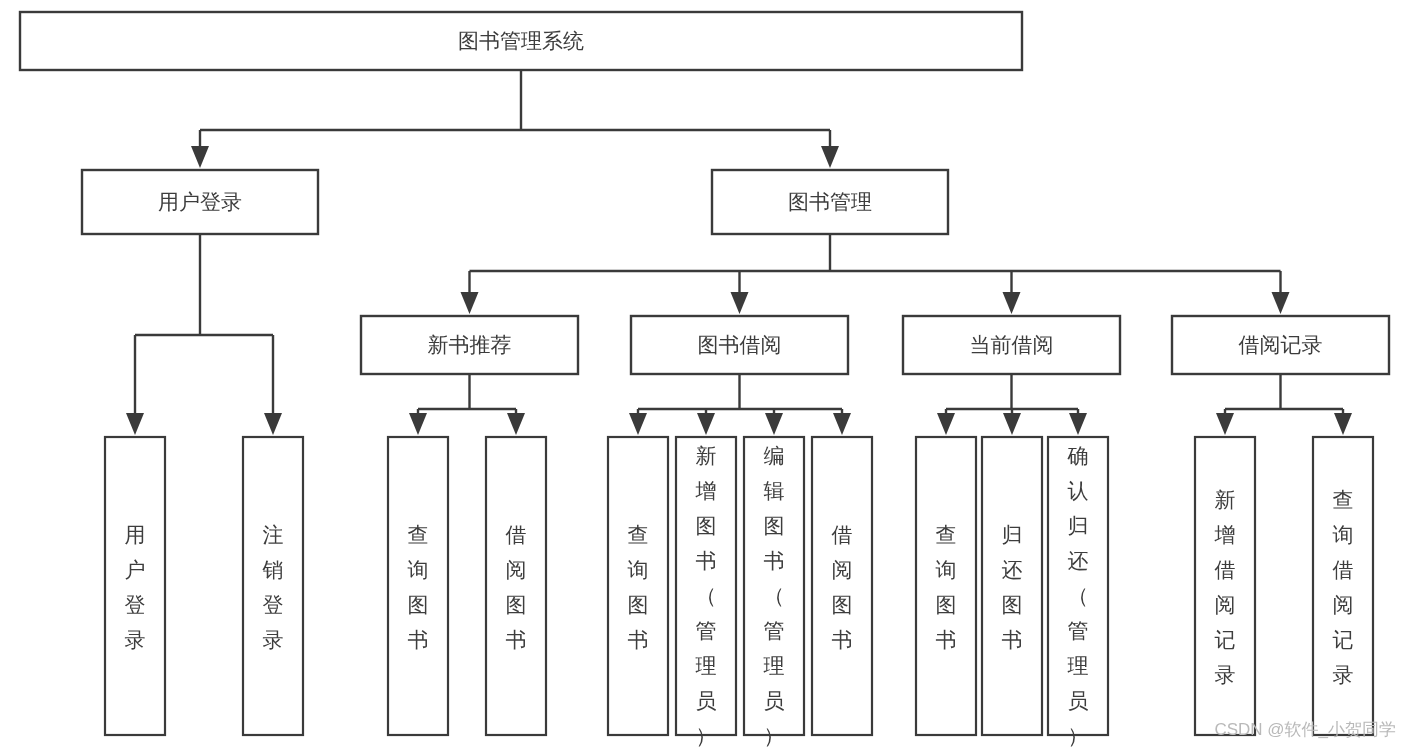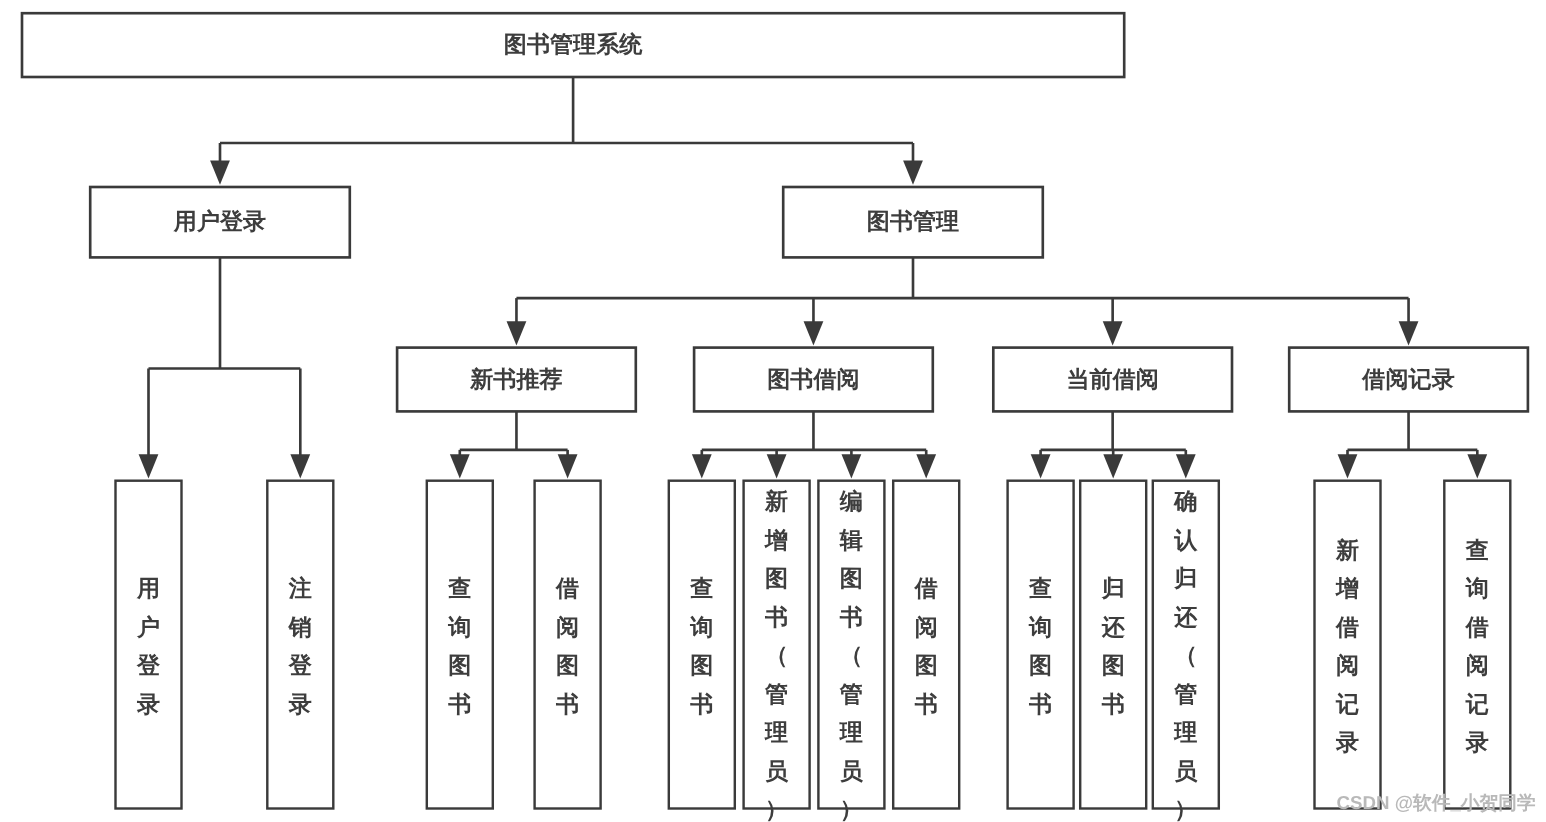--- a/index.html
+++ b/index.html
@@ -14,21 +14,20 @@
     position: relative;
     overflow: hidden;
     font-family: "Liberation Sans", "DejaVu Sans", sans-serif;
   }
   #diagram-root {
     position: absolute;
     left: 0;
     top: 0;
     width: 1405px;
     height: 747px;
-    font-weight: bold;
   }
   svg#flow-svg {
     display: block;
     width: 1405px;
     height: 747px;
     background: #ffffff;
   }
   .node-box {
     fill: #ffffff;
     stroke: #3a3a3a;

